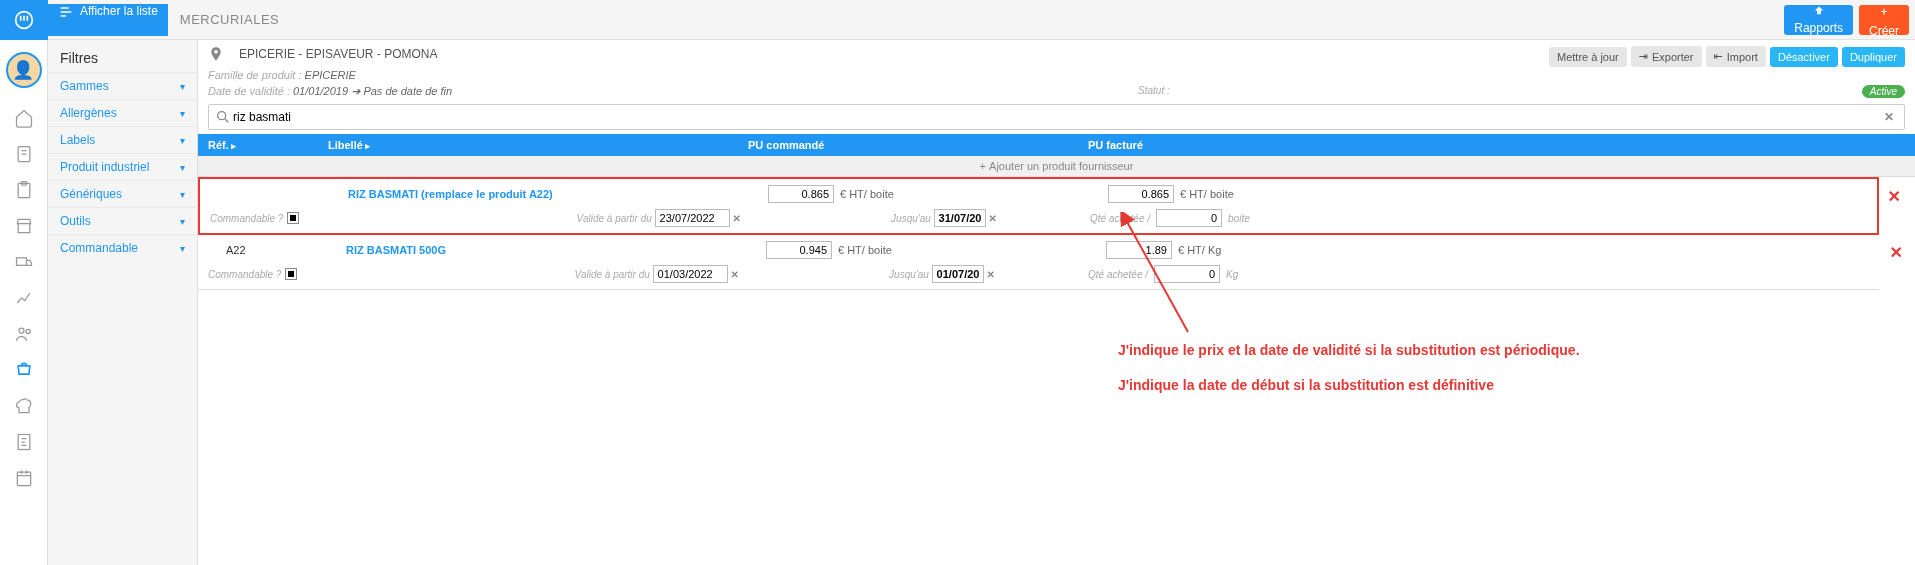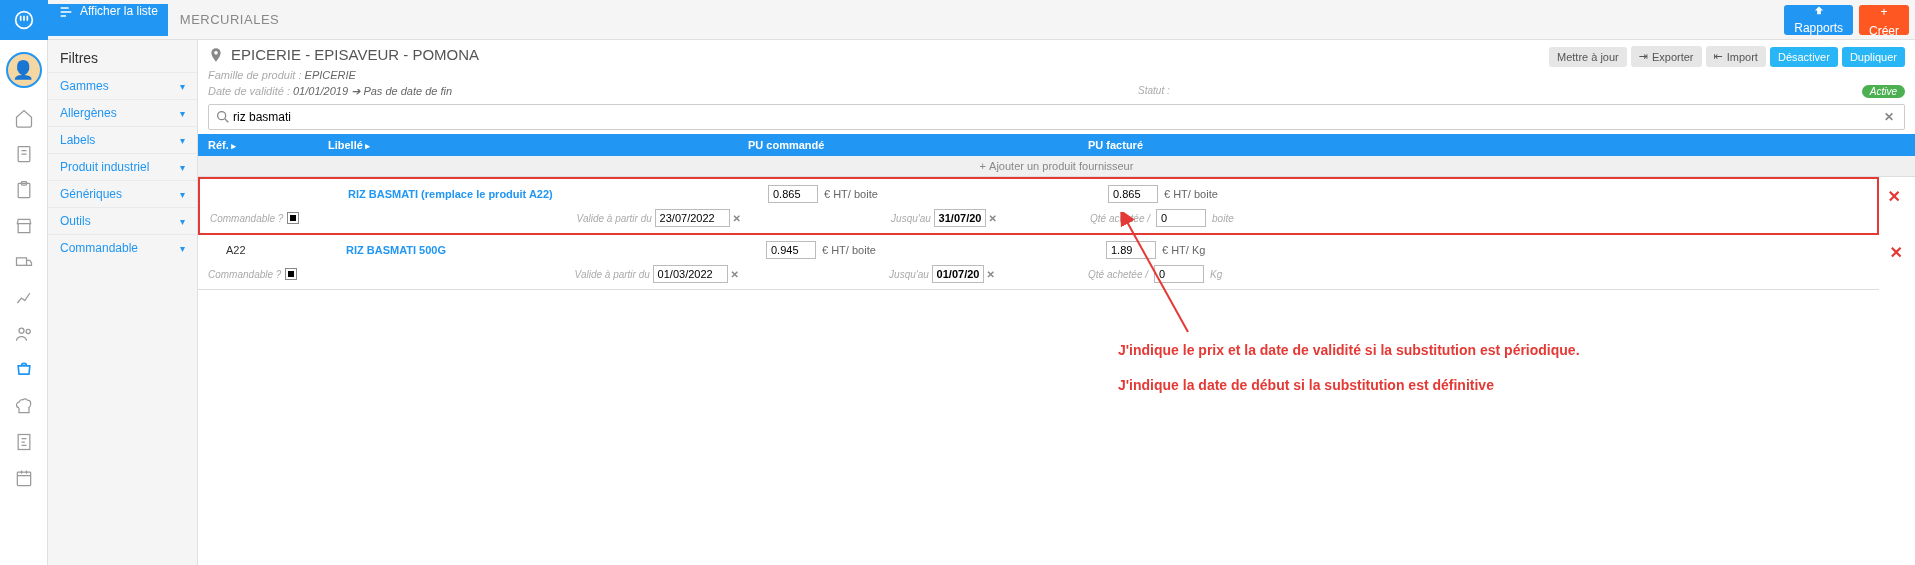--- a/index.html
+++ b/index.html
@@ -21,21 +21,21 @@
   .btn-blue { background: #2196f3; }
   .btn-orange { background: #ff5722; }
   
   .sidebar h3 { font-size: 14px; font-weight: normal; color: #333; padding: 10px 12px 6px; }
   .filter-item { display: flex; align-items: center; justify-content: space-between; padding: 6px 12px; color: #2196f3; cursor: pointer; border-top: 1px solid #eaeaea; font-size: 12px; }
   .filter-item .caret { color: #2196f3; font-size: 10px; }
   
   .main { flex: 1; display: flex; flex-direction: column; background: #fff; position: relative; }
   
   .header-row { display: flex; align-items: flex-start; padding: 6px 10px 0; }
-  .breadcrumb { color: #555; font-size: 15px; display: flex; align-items: center; gap: 7px; }
+  .breadcrumb { color: #555; font-size: 12px; display: flex; align-items: center; gap: 15px; }
   .header-info { font-size: 11px; color: #aaa; font-style: italic; padding: 2px 10px; }
   .header-info .val { color: #666; }
   .header-actions { margin-left: auto; display: flex; gap: 4px; align-items: center; }
   .hbtn { background: #e6e6e6; color: #555; padding: 4px 8px; border-radius: 3px; font-size: 11px; display: flex; align-items: center; gap: 4px; cursor: pointer; }
   .hbtn.blue { background: #29b6f6; color: #fff; }
   .status-badge { background: #4caf50; color: #fff; padding: 1px 8px; border-radius: 8px; font-size: 10px; margin-left: auto; }
   .status-label { color:#aaa; font-size:10px; font-style:italic; margin-right:6px; margin-left:auto;}
   
   .search-wrap { margin: 4px 10px; border: 1px solid #ccc; border-radius: 2px; display: flex; align-items: center; padding: 3px 6px; }
   .search-wrap input { border: none; outline: none; flex: 1; font-size: 12px; padding: 2px; }
@@ -49,21 +49,21 @@
   
   .addrow { background: #f0f0f0; text-align: center; color: #888; font-size: 11px; padding: 4px; border-bottom: 1px solid #ddd; cursor: pointer; }
   
   .prod-block { border-bottom: 1px solid #ddd; position: relative; padding: 4px 0 6px; }
   .prod-block.highlight { border: 2px solid #e53935; }
   .prod-row1 { display: flex; align-items: center; font-size: 11px; padding: 2px 18px; }
   .prod-row1 .ref { width: 130px; padding-left: 10px; color: #333; }
   .prod-row1 .lib { width: 420px; color: #2196f3; font-weight: bold; cursor: pointer; }
   .price-box { width: 340px; display: flex; align-items: center; gap: 6px; }
   .price-box input, .prod-row2 input, .qty-box input { border: 1px solid #bbb; padding: 2px 4px; font-size: 11px; }
-  .price-input { width: 50px; text-align:left; }
+  .price-input { width: 66px; text-align:right; }
   .unit { color: #666; font-size: 11px; }
   .qty-box { display:flex; align-items:center; gap:6px; }
   .delete-x { position: absolute; right: -24px; top: 8px; color: #e53935; font-size: 16px; cursor: pointer; font-weight:bold;}
   .table-wrap { position:relative; margin: 0 36px 0 0;}
   
   .prod-row2 { display:flex; align-items:center; font-size:10px; color:#aaa; padding:4px 0 0; font-style:italic;}
   .prod-row2 .cmd { width:130px; padding-left:10px; display:flex; align-items:center; gap:4px;}
   .prod-row2 .chk { width:12px; height:12px; border:1px solid #888; display:inline-flex; align-items:center; justify-content:center; font-style:normal; background:#fff;}
   .prod-row2 .chk .sq { width:6px; height:6px; background:#000;}
   .prod-row2 .dates { width:420px; text-align:right; padding-right:6px;}

